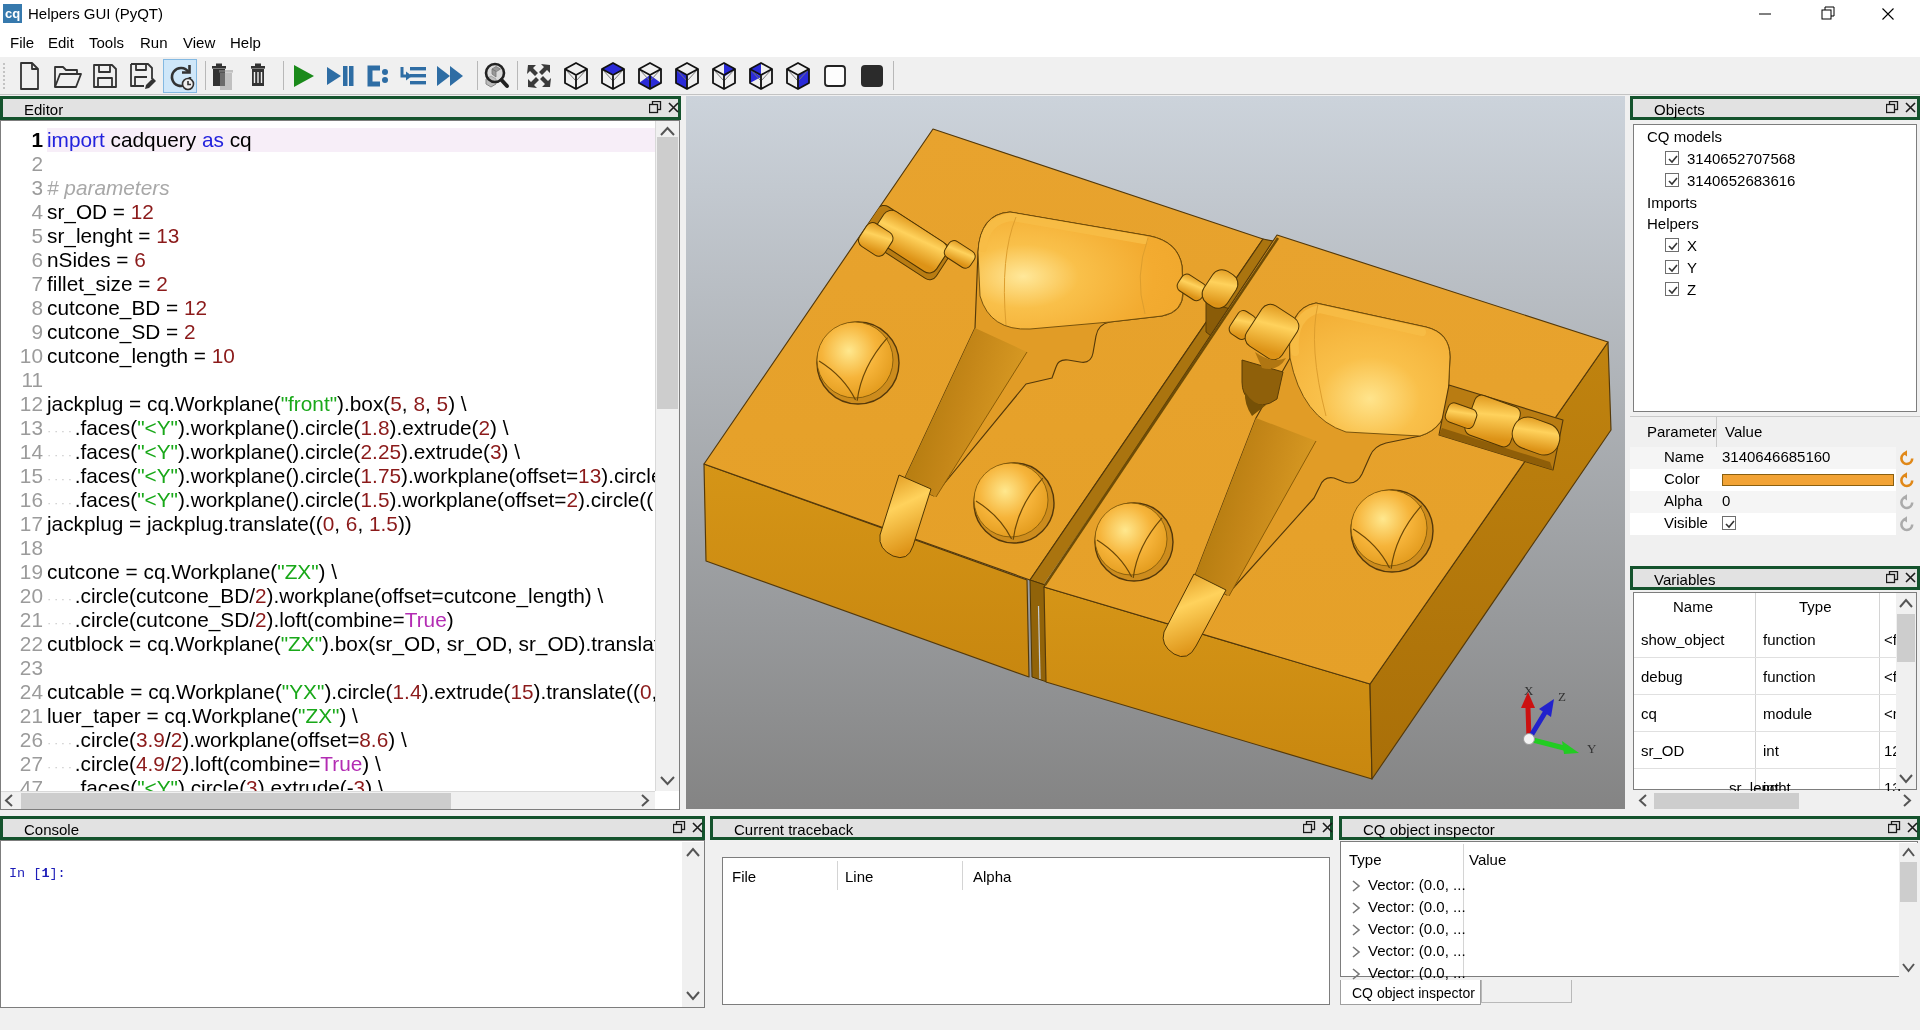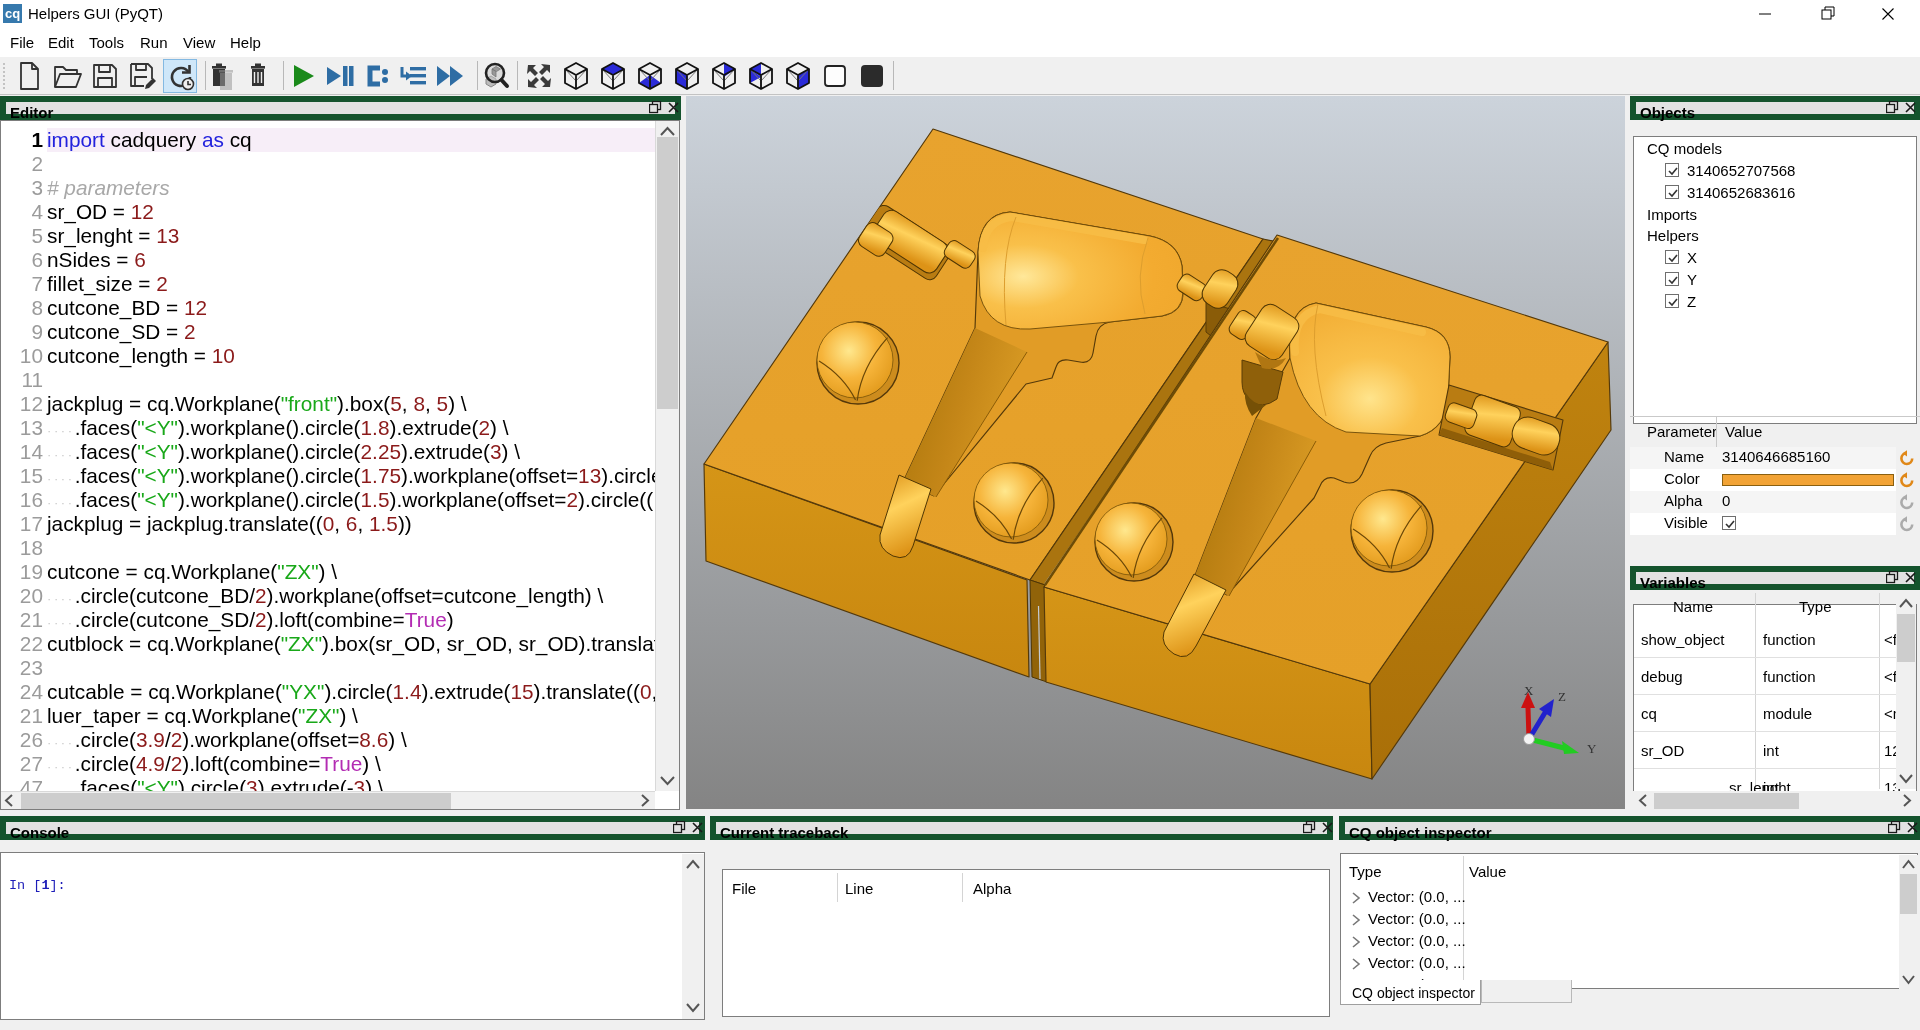--- a/index.html
+++ b/index.html
@@ -11,43 +11,43 @@
 #cqicon { position:absolute; left:3px; top:4px; width:19px; height:19px; background:#3679ad;
   color:#fff; font-weight:bold; font-size:13px; text-align:center; line-height:19px; }
 #titletext { position:absolute; left:28px; top:0; height:28px; line-height:28px; font-size:15px; color:#000; }
 #menubar { position:absolute; left:0; top:28px; width:1920px; height:29px; background:#ffffff; }
 .mitem { position:absolute; top:0; height:29px; line-height:29px; font-size:15px; color:#000; }
 #toolbar { position:absolute; left:0; top:57px; width:1920px; height:38px; background:#f0f0f0;
   border-bottom:1px solid #c3c3c3; }
 .tsep { position:absolute; top:4px; height:29px; width:1px; background:#b8b8b8; }
 .tbtn { position:absolute; top:2px; width:34px; height:34px; }
 
-.dock-title { position:absolute; background:#e2e2e2; border:6px solid #14532d; height:24px;
-  font-size:15px; color:#000; line-height:22px; padding-left:4px;font-weight:bold; }
+.dock-title { position:absolute; background:#e2e2e2; border:3px solid #14532d; height:24px;
+  font-size:15px; color:#000; line-height:22px; padding-left:21px; }
 
 #ed-content { position:absolute; left:0px; top:120px; width:680px; height:690px; background:#ffffff;
   border:1px solid #7d7d7d; overflow:hidden; }
 .codeline { position:absolute; left:0; width:654px; height:24px; font-size:20.8px; line-height:24px; white-space:pre; }
 .lnum { position:absolute; left:0; top:0; width:42px; text-align:right; color:#9b9b9b; font-size:20.8px; }
 .ltxt { position:absolute; left:46px; top:0; }
 .hl { position:absolute; left:46px; width:608px; height:24px; background:#f7eef8; }
 .k { color:#2222dd; } .c { color:#a8a8a8; font-style:italic; } .n { color:#8b1a1a; }
 .s { color:#19a819; } .t { color:#b32cb3; } .w { color:#c9c9c9; font-size:13px; letter-spacing:2.6px; }
 
 .sb-track { position:absolute; background:#f0f0f0; }
 .sb-thumb { position:absolute; background:#cdcdcd; }
 
 #viewport { position:absolute; left:686px; top:96px; width:939px; height:713px;
   background:linear-gradient(#ccd3db, #848484); }
 
 .treelbl { position:absolute; font-size:15px; color:#000; }
 .cb { position:absolute; width:14px; height:14px; background:#fff; border:1px solid #6e6e6e; }
 .cb svg { position:absolute; left:0px; top:0px; }
 
-.whitebox { position:absolute; background:#fff; border:1px solid #7d7d7d;margin-top:12px; }
+.whitebox { position:absolute; background:#fff; border:1px solid #7d7d7d; }
 .hdrtxt { position:absolute; font-size:15px; color:#000; }
 .vline { position:absolute; width:1px; background:#d4d4d4; }
 .hline { position:absolute; height:1px; background:#e0e0e0; }
 </style>
 </head>
 <body>
 
 <div id="titlebar">
   <div id="cqicon">cq</div>
   <div id="titletext">Helpers GUI (PyQT)</div>

